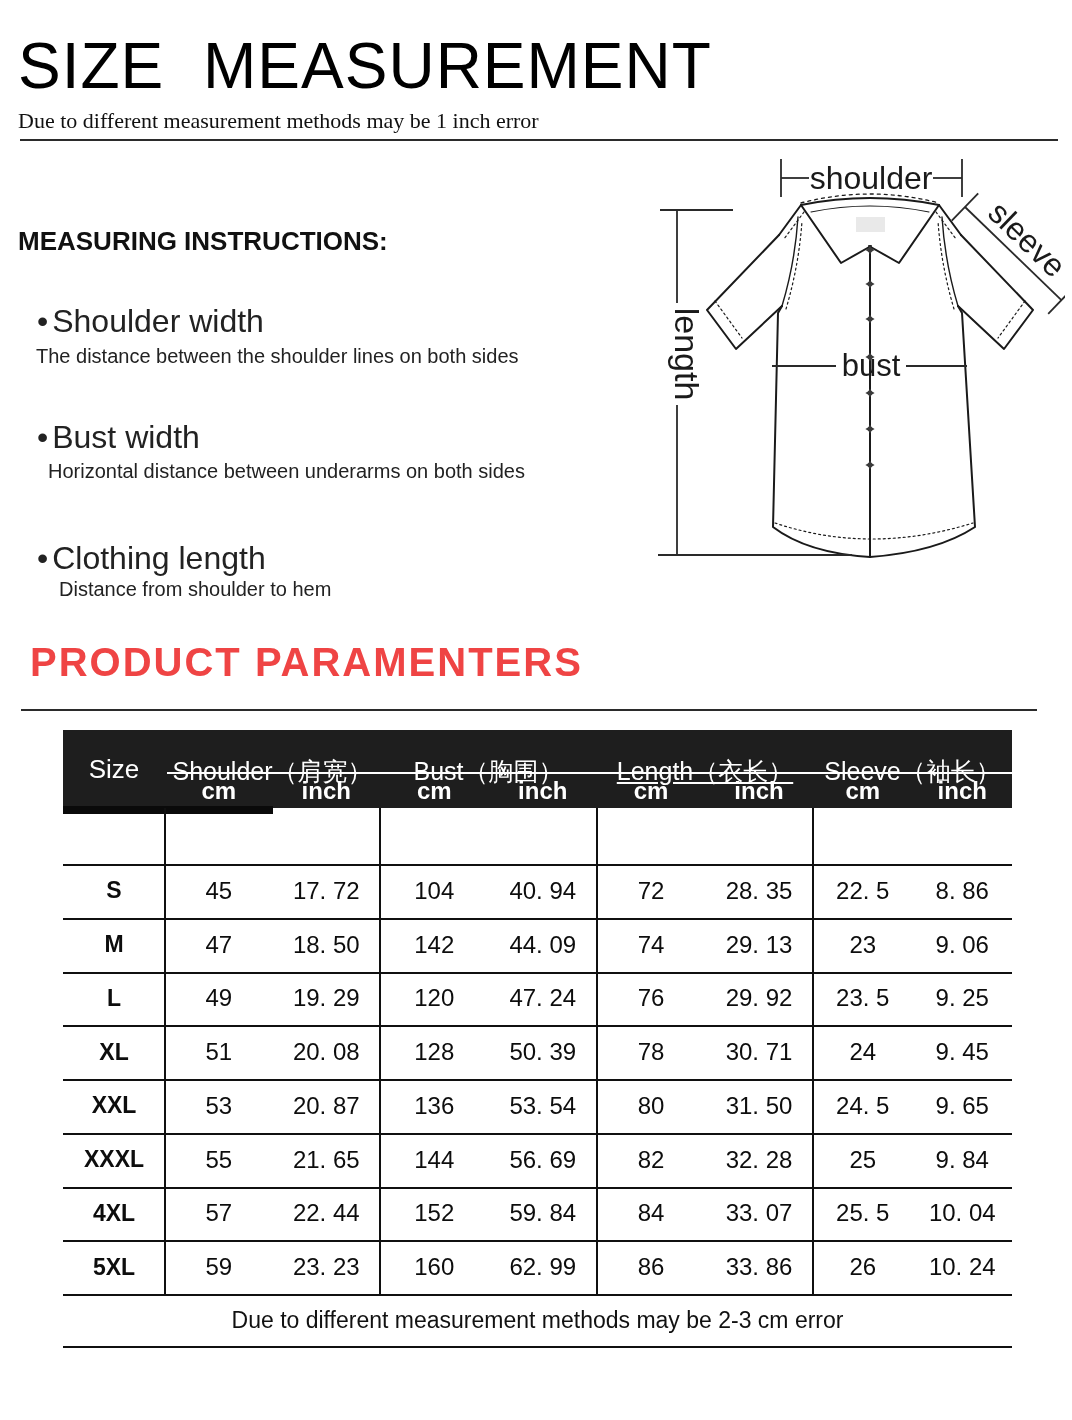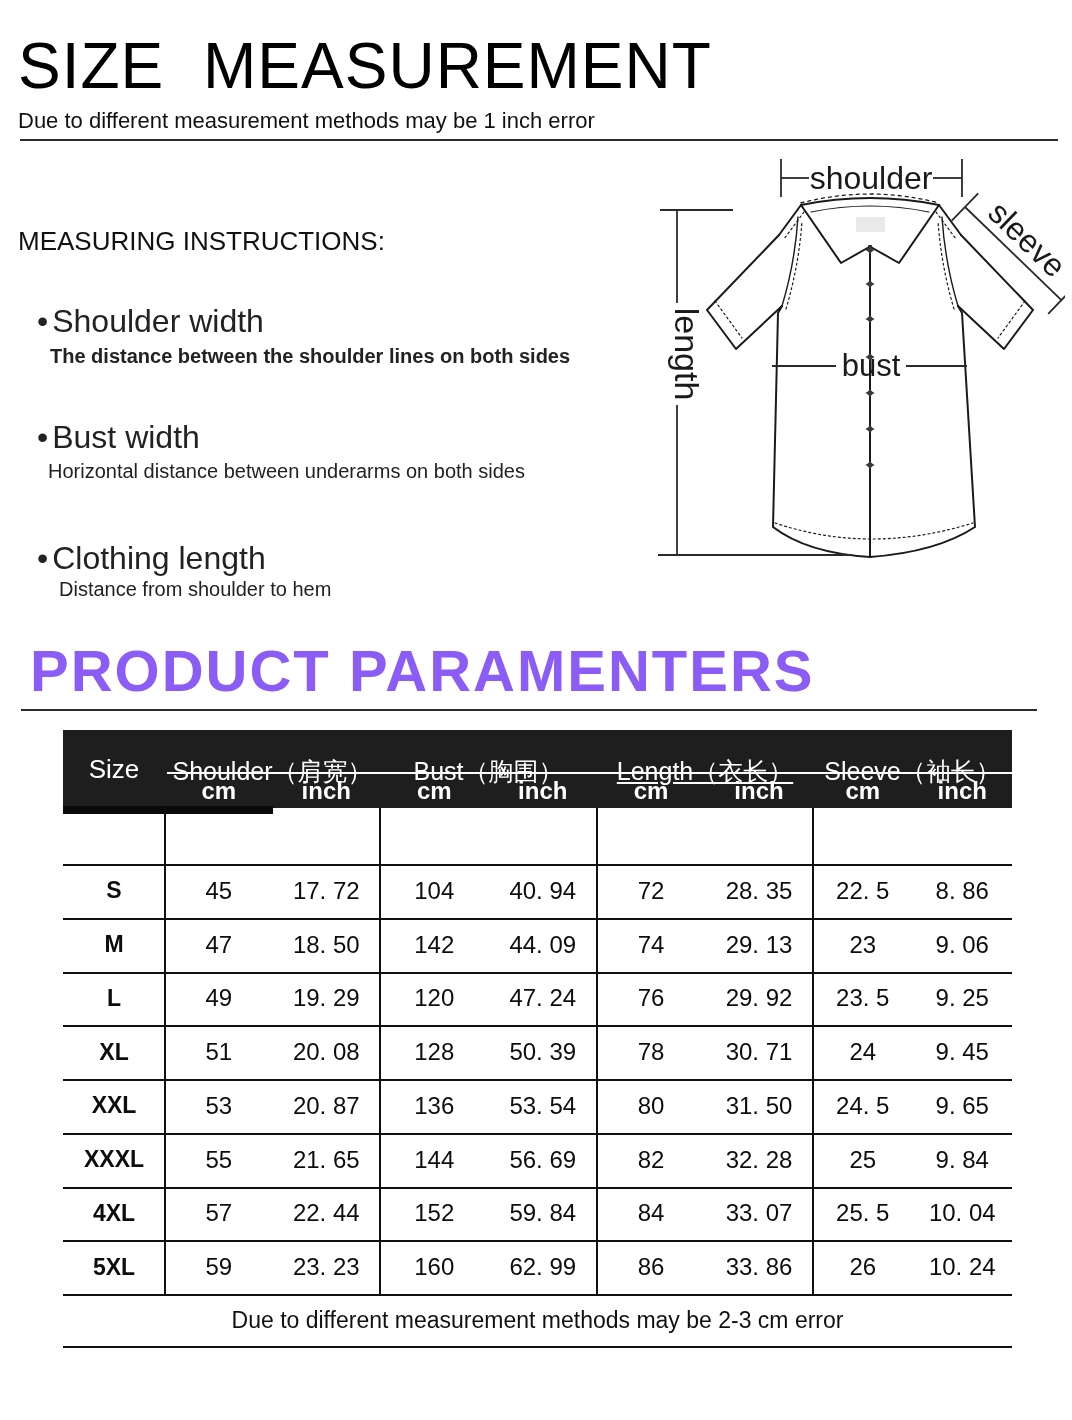--- a/index.html
+++ b/index.html
@@ -3,40 +3,40 @@
 <meta charset="utf-8">
 <style>
   * { margin:0; padding:0; box-sizing:border-box; }
   html,body { background:#ffffff; }
   body { font-family:"Liberation Sans","DejaVu Sans",sans-serif; color:#1a1a1a; }
   #page { position:relative; width:1072px; height:1420px; background:#fff; overflow:hidden; }
   .abs { position:absolute; }
 
   
   .main-title { left:18px; top:34px; font-size:64px; font-weight:normal; letter-spacing:1px; word-spacing:20px; color:#000; line-height:1; }
-  .main-subtitle { left:18px; top:108px; font-family:Liberation Sans, sans-serif; font-size:22px; color:#111; }
+  .main-subtitle { left:18px; top:108px; font-family:Liberation Serif, serif; font-size:22px; color:#111; }
   .rule { background:#2b2b2b; height:2px; }
   .rule-1 { left:20px; top:139px; width:1038px; }
   .rule-2 { left:21px; top:709px; width:1016px; }
 
   
-  .mi-heading { left:18px; top:226px; font-size:26px; font-weight:normal; color:#111; }
+  .mi-heading { left:18px; top:226px; font-size:26px; font-weight:bold; color:#111; }
   .mi-label { font-size:32px; color:#222; line-height:1.15; }
   .mi-label::before { content:"\2022"; margin-right:4px; }
   .mi-desc { font-size:20px; color:#222; line-height:1.2; }
-  .mi-l1 { left:37px; top:303px; } .mi-d1 { left:50px; top:344px;font-weight:bold; }
+  .mi-l1 { left:37px; top:303px; } .mi-d1 { left:36px; top:344px; }
   .mi-l2 { left:37px; top:419px; } .mi-d2 { left:48px; top:459px; }
   .mi-l3 { left:37px; top:540px; } .mi-d3 { left:59px; top:577px; }
 
   
   .shirt-svg { left:645px; top:143px; }
   .shirt-svg text { font-family:"Liberation Sans","DejaVu Sans",sans-serif; fill:#1a1a1a; }
 
   
-  .pp-heading { left:30px; top:642px; font-size:58px; font-weight:bold; letter-spacing:2px; color:#8b5cf6; line-height:1; }
+  .pp-heading { left:30px; top:642px; font-size:40px; font-weight:bold; letter-spacing:2px; color:#ef4444; line-height:1; }
 
   .size-table { left:63px; top:730px; width:949px; height:620px; }
   .thead-bg { left:0; top:0; width:949px; height:78px; background:#1e1e1e; }
   .size-head { left:0; top:0; width:102px; height:78px; display:flex; align-items:center; justify-content:center; color:#fff; font-size:26px; }
   .group-row { left:102px; top:12px; height:59px; display:flex; }
   .group-cell { display:flex; align-items:center; justify-content:center; color:#fff; font-size:25px; }
   .g1 { width:215px; } .g2 { width:217px; } .g3 { width:216px;text-decoration:underline; } .g4 { width:199px; }
   .head-white-line { left:104px; top:42px; width:845px; height:2px; background:#ffffff; }
   .units-row { left:102px; top:44px; height:33px; display:flex;font-weight:bold; }
   .unit-cell { display:flex; align-items:center; justify-content:center; color:#fff; font-size:24px; }

